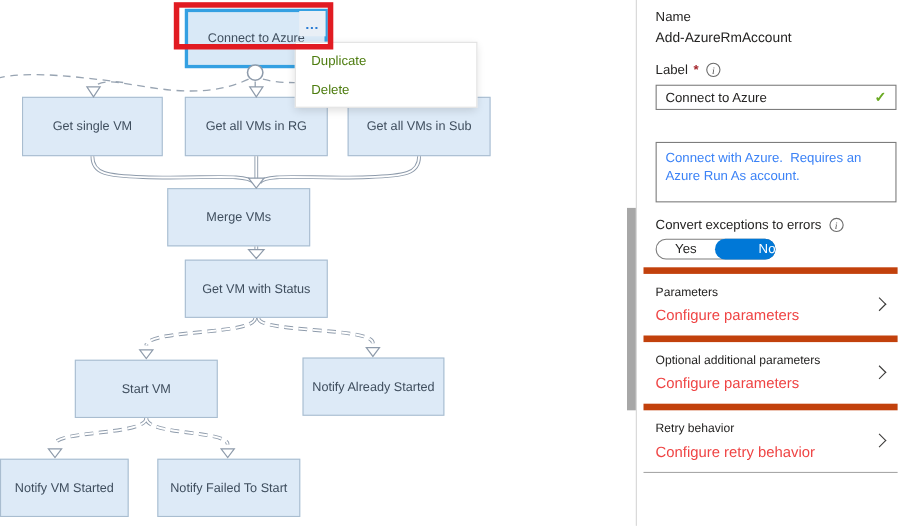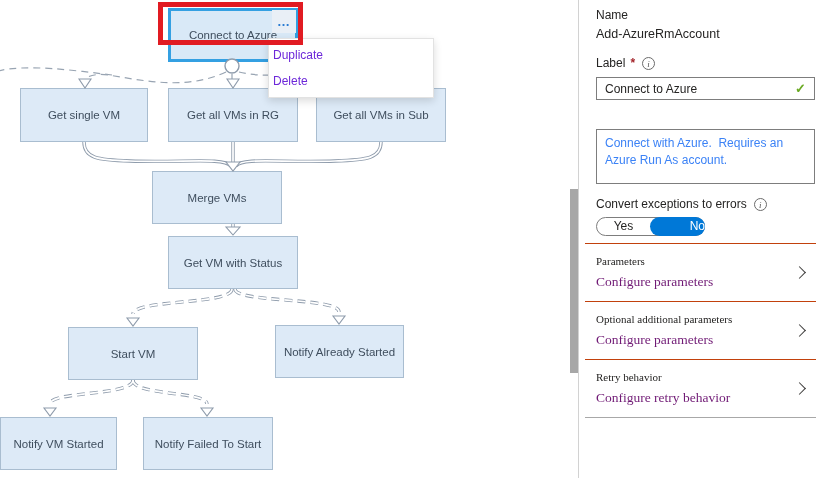--- a/index.html
+++ b/index.html
@@ -23,22 +23,22 @@
     background:#e9eff6;color:#2b7cd3;font-size:13px;font-weight:bold;
     display:flex;align-items:center;justify-content:center;letter-spacing:1px;
     cursor:pointer;line-height:1;
   }
   .context-menu{
     position:absolute;left:268px;top:38px;width:164px;z-index:5;
     background:#fff;border:1px solid #e2e2e2;box-shadow:0 3px 8px rgba(0,0,0,.14);
     padding:3px 0;
   }
   .context-menu .menu-item{
-    height:26px;line-height:26px;padding-left:4px;
-    font-size:12px;color:#6d28d9;cursor:pointer;
+    height:26px;line-height:26px;padding-left:14px;
+    font-size:12px;color:#4d7c0f;cursor:pointer;
   }
   .annotation-rect{
     position:absolute;left:158px;top:2px;width:145px;height:43px;z-index:6;
     box-sizing:border-box;border:5px solid #e11b22;pointer-events:none;
   }
   
   .panel-divider{position:absolute;left:578px;top:0;width:1px;height:478px;background:#d2d2d2;}
   .scroll-thumb{position:absolute;left:570px;top:189px;width:8px;height:184px;background:#a7a7a7;}
   .panel{position:absolute;left:579px;top:0;width:243px;height:478px;background:#fff;font-size:12px;color:#252423;}
   .p-abs{position:absolute;left:17px;}
@@ -66,25 +66,25 @@
     top:217px;width:109px;height:19px;box-sizing:border-box;border:1px solid #7d7d7d;border-radius:10px;
     display:flex;align-items:center;position:absolute;background:#fff;cursor:pointer;
   }
   .toggle-opt{flex:1;text-align:center;font-size:12px;color:#252423;line-height:17px;}
   .toggle-opt.on{
     background:#0078d7;color:#fff;border-radius:10px;height:19px;line-height:19px;
     margin:-1px -1px -1px 0;flex:0 0 55px;text-align:right;
   }
   .sections{position:absolute;left:6px;top:243px;width:231px;}
   .section{
-    position:relative;border-top:1px solid #c2410c;padding:11px 0 11px 11px;cursor:pointer;font-family:Liberation Serif, serif;
+    position:relative;border-top:6px solid #c2410c;padding:11px 0 11px 11px;cursor:pointer;
   }
   .section:last-child{border-bottom:1px solid #a8a8a8;}
   .section-title{font-size:11px;color:#252423;}
-  .section-action{font-size:13.5px;color:#701a75;margin-top:7px;}
+  .section-action{font-size:13.5px;color:#ef4444;margin-top:7px;}
   .chevron-right{
     position:absolute;right:12px;top:50%;width:8px;height:8px;margin-top:-5px;
     border-top:1.5px solid #3b3a39;border-right:1.5px solid #3b3a39;transform:rotate(45deg);
   }
 </style>
 </head>
 <body>
 
 <div class="canvas">
 

